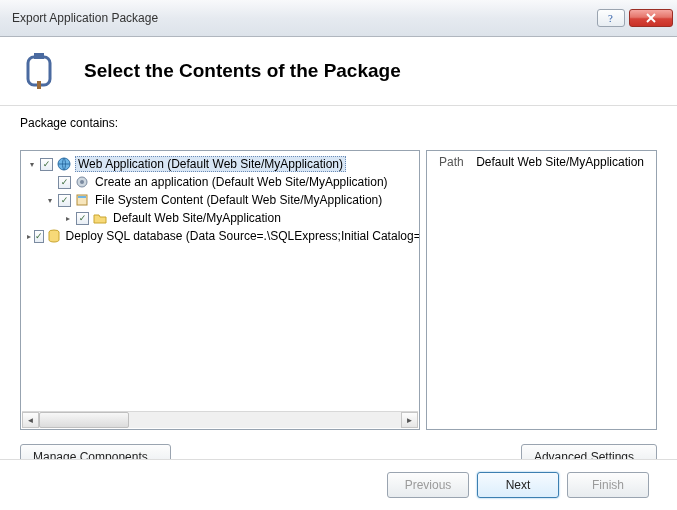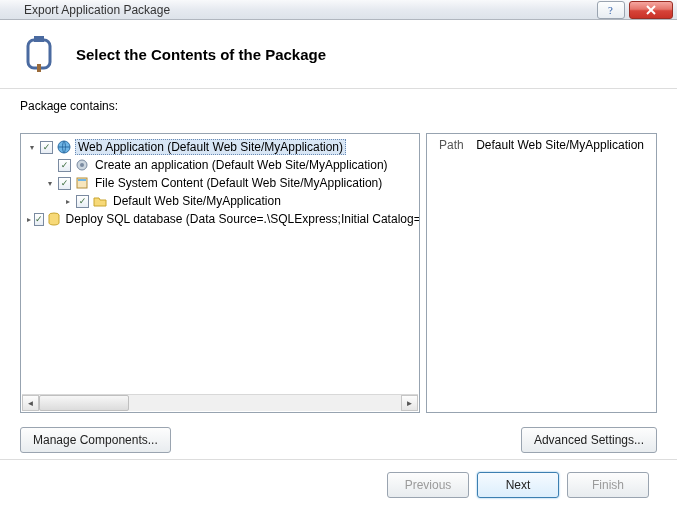--- a/index.html
+++ b/index.html
@@ -8,26 +8,26 @@
     font-family: "Segoe UI", Tahoma, sans-serif;
     font-size: 12px;
     background: #fff;
     color: #000;
     width: 677px;
     height: 510px;
     overflow: hidden;
   }
   
   .titlebar {
-    height: 20px;
+    height: 37px;
     background: linear-gradient(to bottom, #f8f9fb 0%, #e6eaf0 50%, #dde3ea 100%);
     border-bottom: 1px solid #b0b6be;
     display: flex;
     align-items: center;
-    padding: 0 4px 0 24px;
+    padding: 0 4px 0 12px;
   }
   .titlebar .title {
     flex: 1;
     color: #333;
     font-size: 12px;
   }
   .titlebar .win-btn {
     width: 28px;
     height: 18px;
     margin-left: 4px;
@@ -53,22 +53,22 @@
     gap: 16px;
     padding: 14px 20px 14px 20px;
     border-bottom: 1px solid #ddd;
   }
   .header .icon-holder {
     width: 40px;
     height: 40px;
     display:flex;align-items:center;justify-content:center;
   }
   .header h1 {
-    margin: 0;
-    font-size: 15px;
+    margin: 8px;
+    font-size: 19px;
     font-weight: 700;
   }
   
   .body {
     padding: 10px 20px 0 20px;
   }
   .label {
     margin-bottom: 20px;
   }
   .panes {

